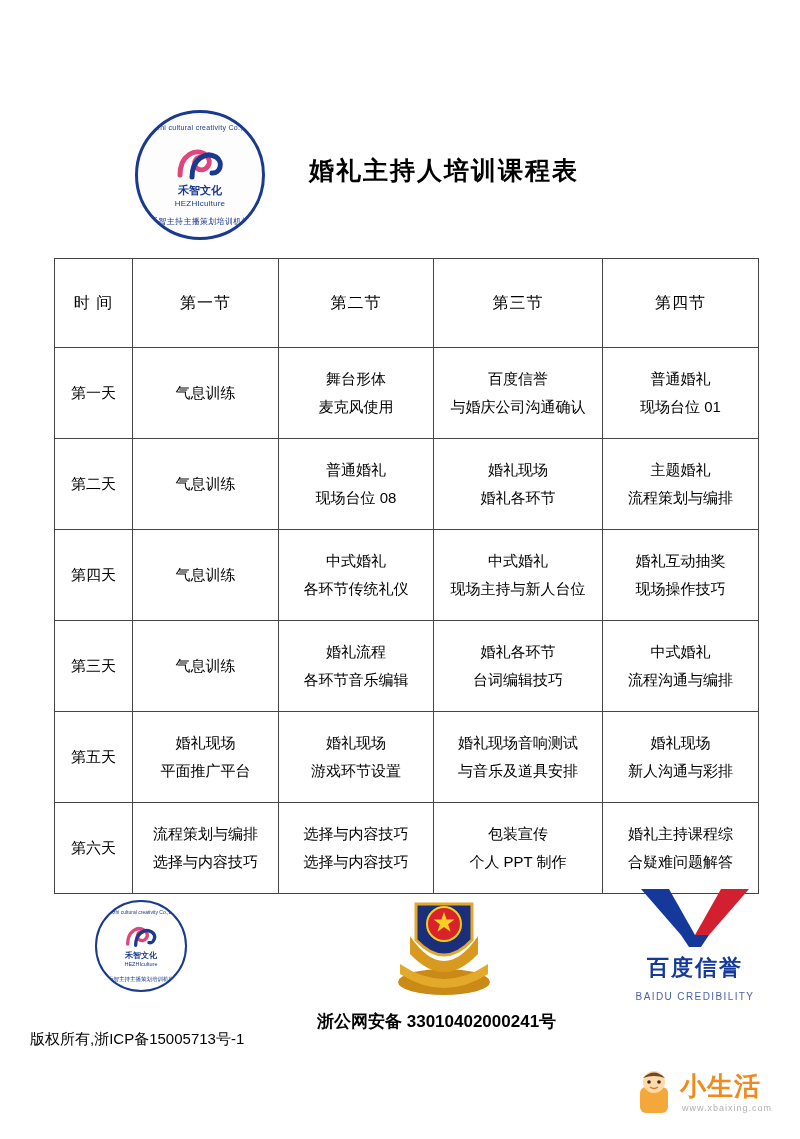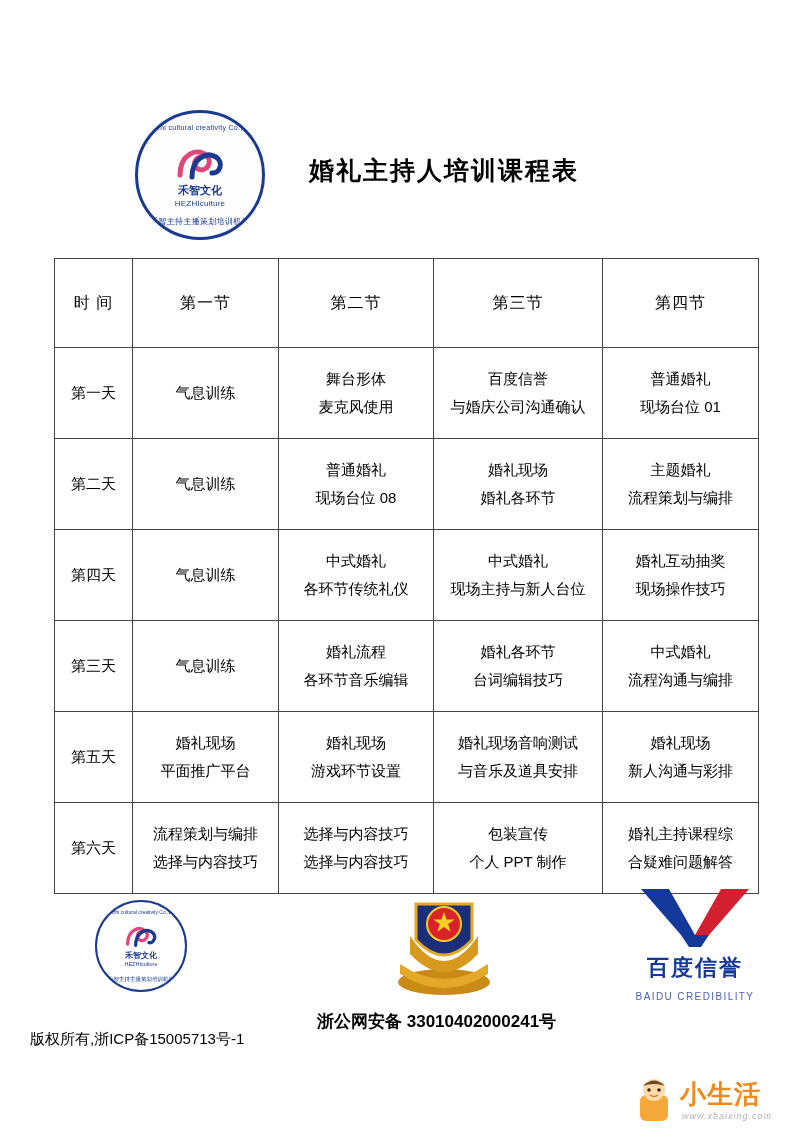--- a/index.html
+++ b/index.html
@@ -210,21 +210,21 @@
     font-weight: bold;
     color: #14399a;
     letter-spacing: 1.5px;
     margin-top: 7px;
   }
 
   
   .watermark {
     position: absolute;
     right: 18px;
-    bottom: 8px;
+    bottom: 16px;
     width: 150px;
     height: 58px;
   }
   .watermark .wm-char {
     position: absolute;
     left: 0;
     top: 4px;
     width: 44px;
     height: 48px;
   }
@@ -237,21 +237,20 @@
     color: #f08a1c;
     letter-spacing: 1px;
   }
   .watermark .wm-sub {
     position: absolute;
     left: 50px;
     top: 38px;
     font-size: 9px;
     color: #b0b0b0;
     letter-spacing: 1px;
-    font-style: italic;
   }
 </style>
 </head>
 <body>
 
 <div class="header">
 
   <div class="logo-badge">
     <div class="ring-text-top">Hezhi cultural creativity Co.,Ltd</div>
     <svg class="swoosh" viewBox="0 0 54 36">

